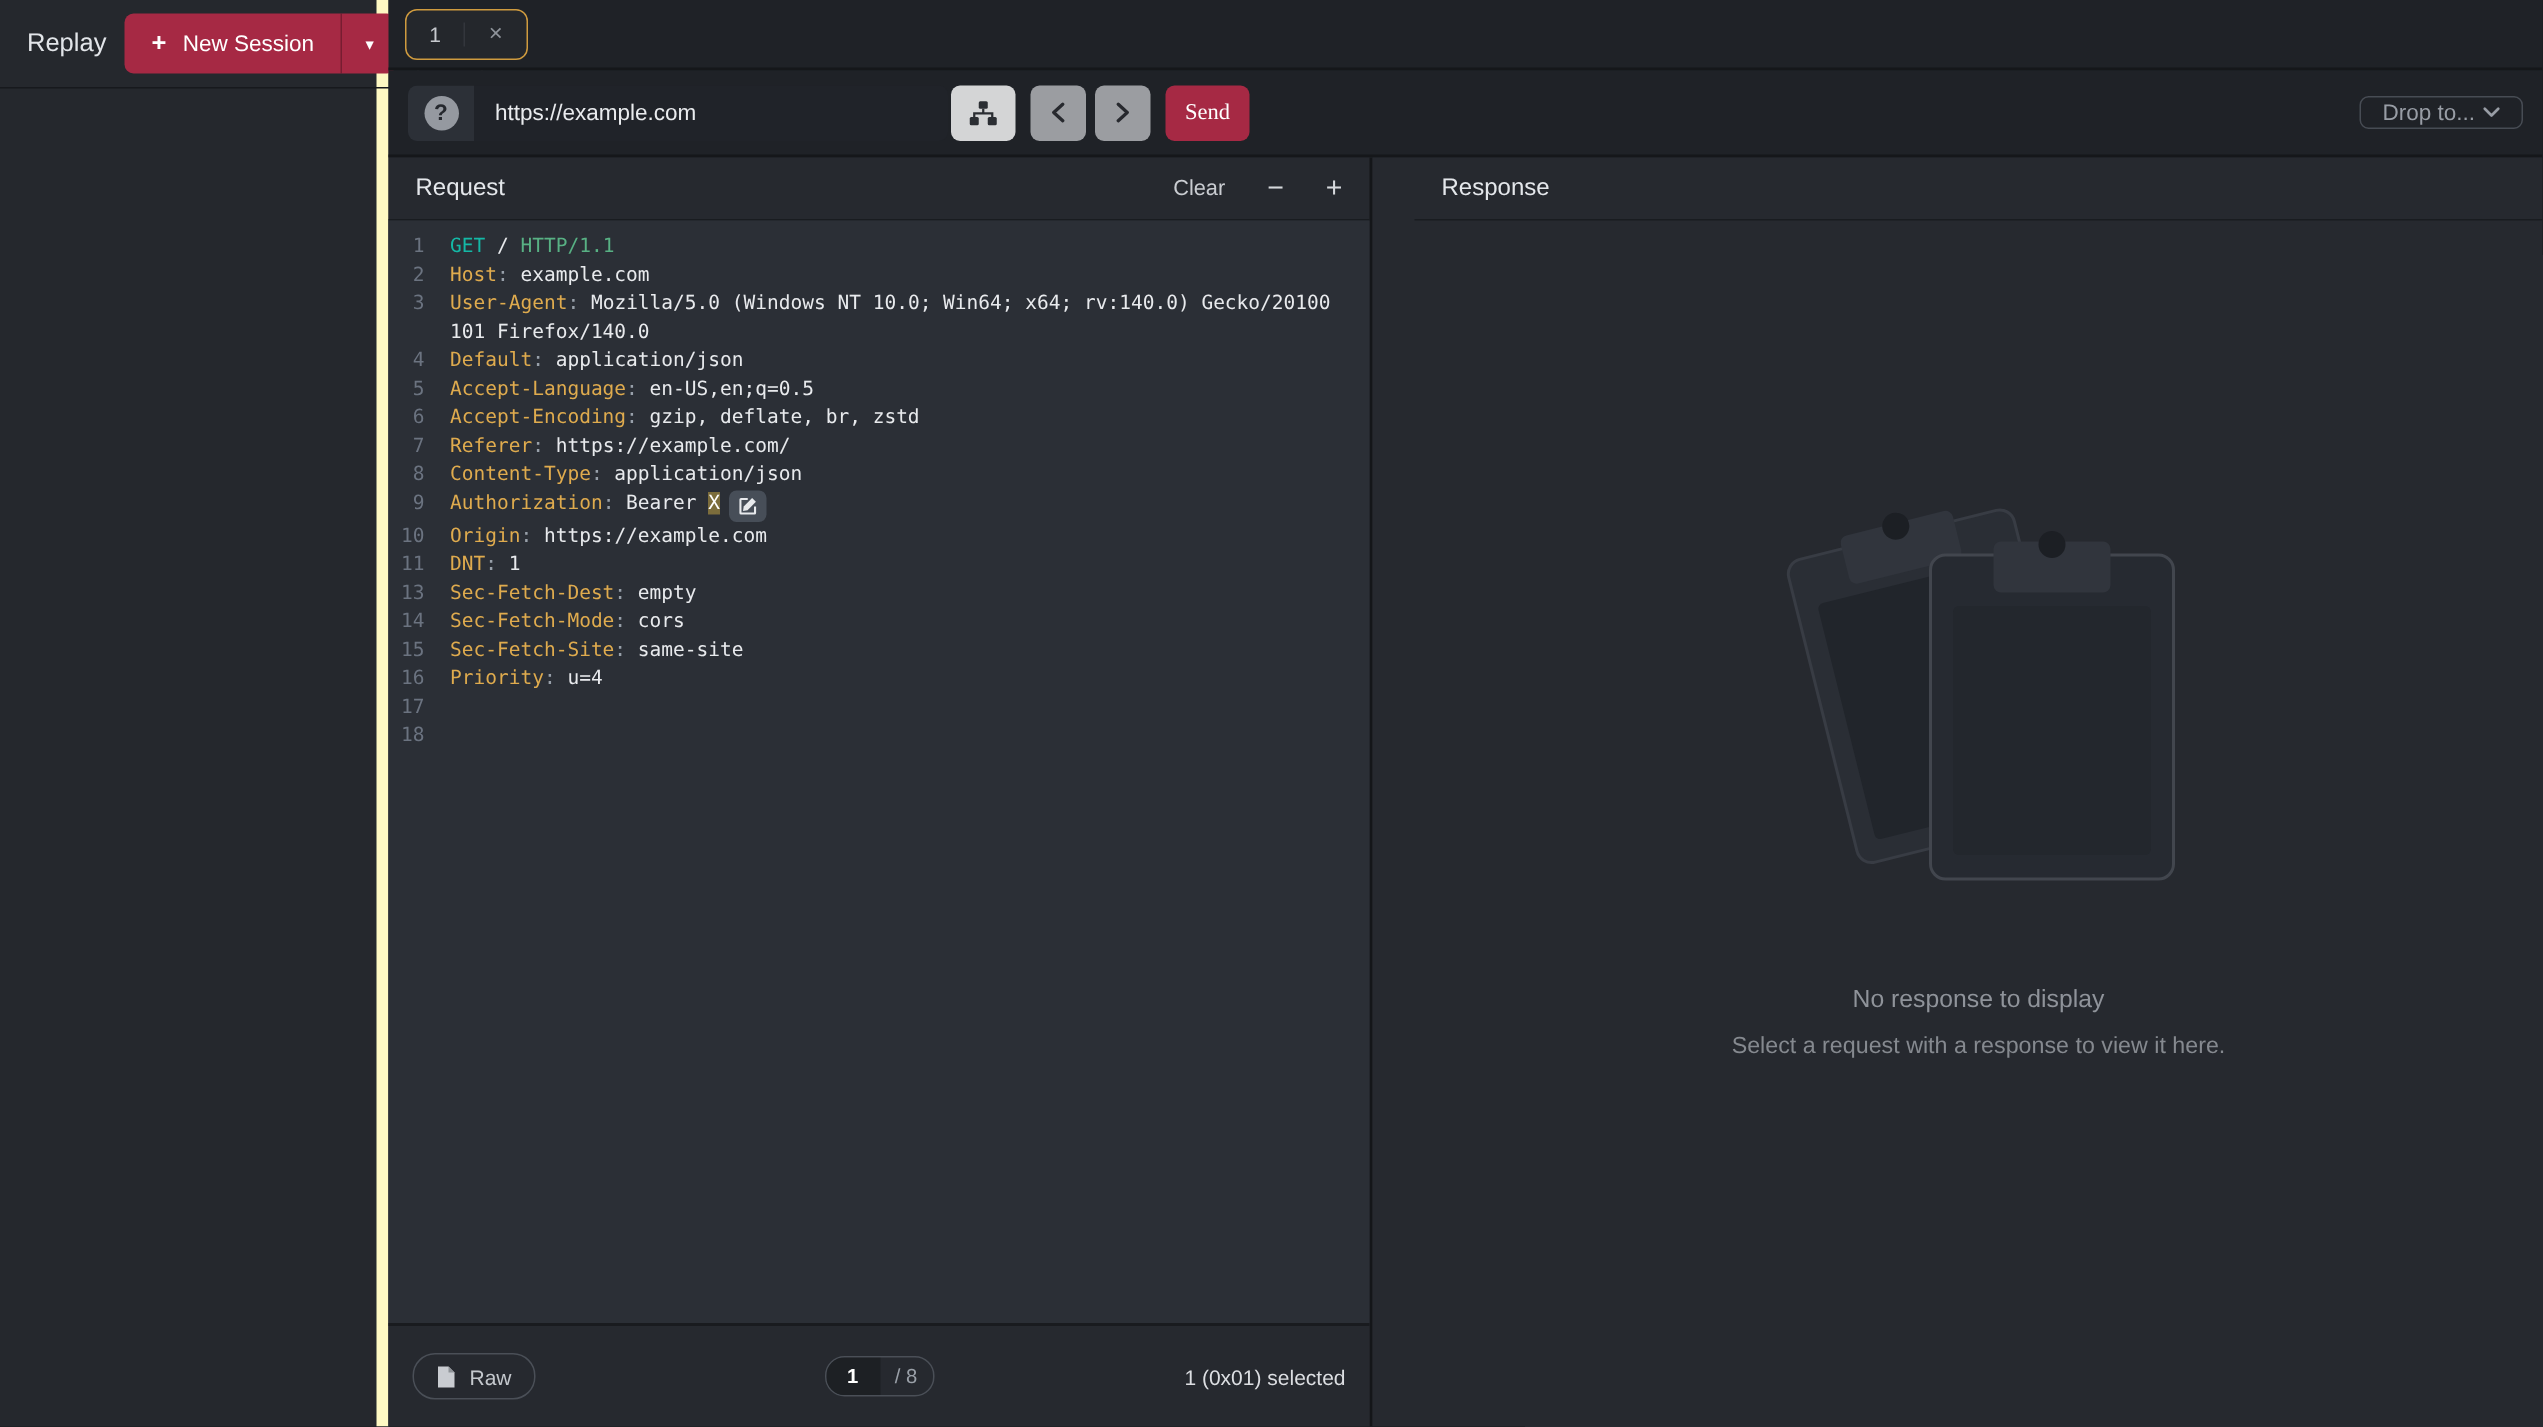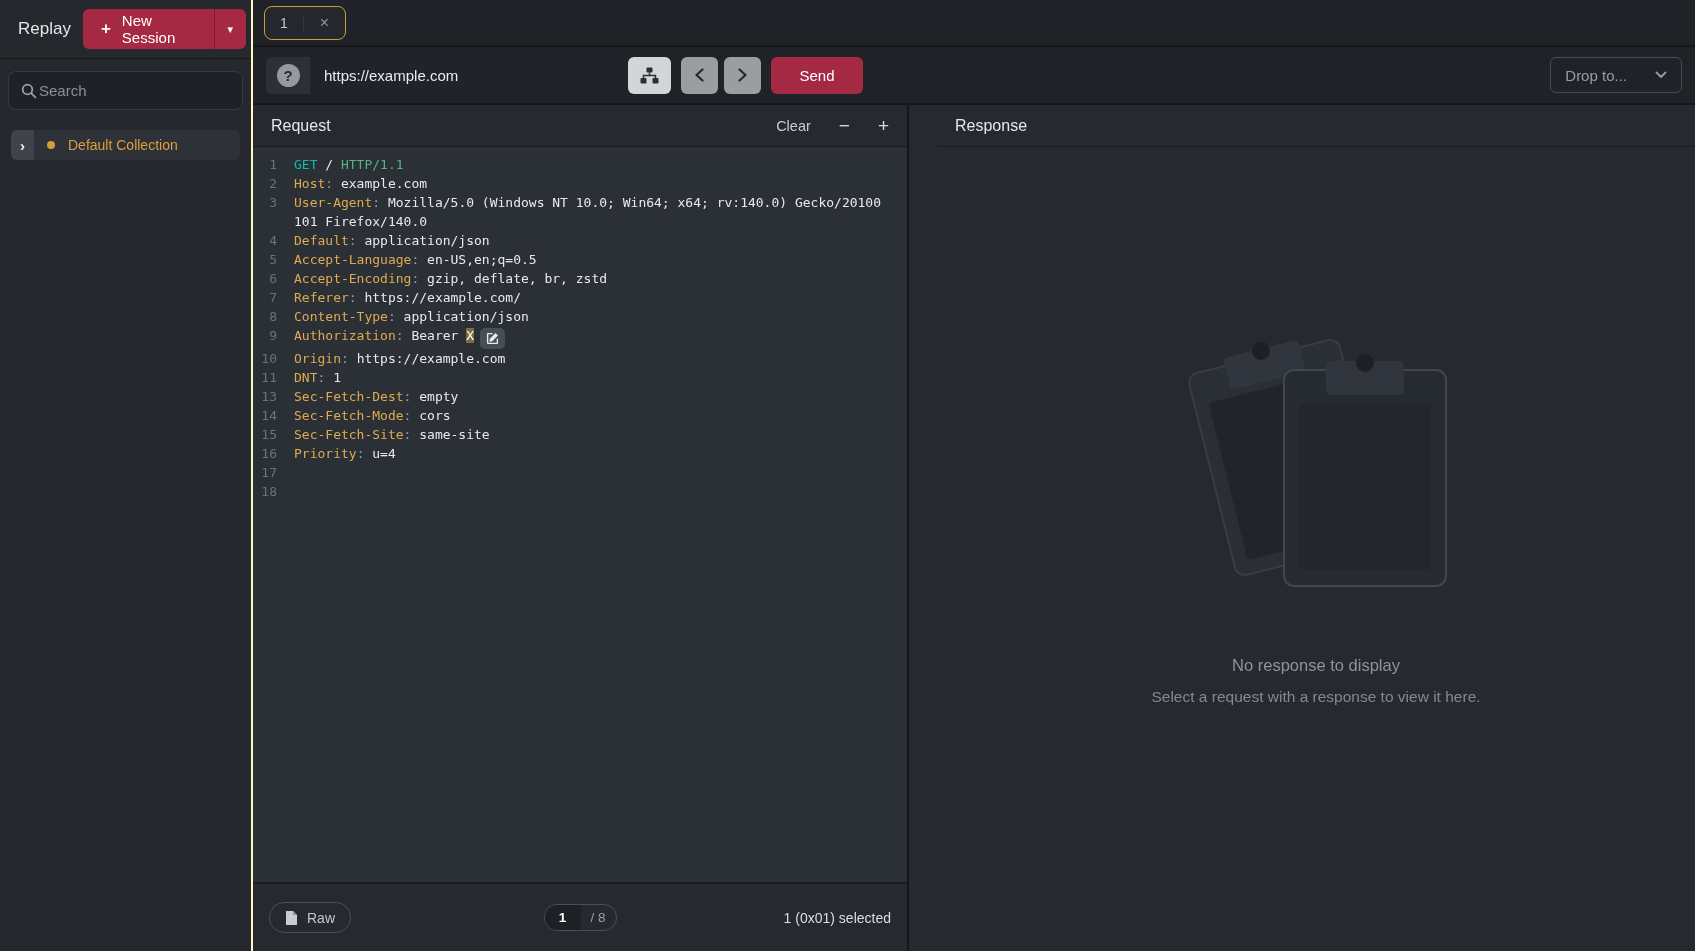--- a/index.html
+++ b/index.html
@@ -1,18 +1,18 @@
 <!DOCTYPE html>
 <html><head>
 <meta charset="utf-8">
 <style>
   html,body{margin:0;padding:0;background:#1a1c20;overflow:hidden;}
   .app{width:1695px;height:951px;display:flex;font-family:"Liberation Sans",sans-serif;background:#1f2227;color:#e8eaed;}
   
-  .sidebar{width:251px;flex-shrink:0;background:#25282d;border-right:2px solid #fef9c3;display:flex;flex-direction:column;}
+  .sidebar{width:251px;flex-shrink:0;background:#25282d;border-right:8px solid #fef9c3;display:flex;}
   .sidebar-header{height:58px;flex-shrink:0;display:flex;align-items:center;padding:0 5px 0 18px;border-bottom:1px solid #17191d;}
   .replay-title{font-size:17px;color:#e2e5e9;}
   .new-session-btn{margin-left:12px;height:40px;background:#a62944;border-radius:6px;display:flex;align-items:stretch;color:#fff;cursor:pointer;overflow:hidden;}
   .ns-main{display:flex;align-items:center;gap:11px;padding:0 18px;font-size:15px;}
   .ns-plus{font-size:17px;font-weight:bold;}
   .ns-caret{width:36px;display:flex;align-items:center;justify-content:center;border-left:1px solid rgba(0,0,0,.28);font-size:11px;}
   .search-box{margin:12px 8px 0 8px;height:37px;background:#1e2126;border:1px solid #36393f;border-radius:8px;display:flex;align-items:center;padding:0 12px;}
   .search-box input{background:transparent;border:none;outline:none;color:#c6cad0;font-size:15px;font-family:"Liberation Sans",sans-serif;width:100%;}
   .search-box input::placeholder{color:#8b9097;}
   .collection-row{margin:20px 11px 0 11px;height:30px;background:#2e3138;border-radius:6px;display:flex;align-items:center;overflow:hidden;cursor:pointer;}
@@ -28,22 +28,22 @@
   .toolbar{height:56px;flex-shrink:0;background:#1f2227;border-bottom:2px solid #15171a;display:flex;align-items:center;padding:0 13px;}
   .url-group{display:flex;height:37px;border-radius:6px;overflow:hidden;}
   .url-help{width:44px;background:#2c3037;display:flex;align-items:center;justify-content:center;cursor:pointer;}
   .help-circle{width:23px;height:23px;border-radius:50%;background:#9599a0;color:#25282e;font-size:15px;font-weight:bold;display:flex;align-items:center;justify-content:center;}
   .url-input{width:288px;background:#202329;border:none;outline:none;color:#e9ebee;font-size:15px;padding:0 14px;font-family:"Liberation Sans",sans-serif;}
   .tb-btn{height:37px;border:none;border-radius:6px;display:flex;align-items:center;justify-content:center;cursor:pointer;}
   .btn-sitemap{width:43px;background:#d4d5d6;margin-left:2px;}
   .btn-nav{width:37px;background:#9b9da1;}
   .btn-back{margin-left:10px;}
   .btn-fwd{margin-left:6px;}
-  .btn-send{width:92px;background:#a62944;color:#fff;font-size:15px;margin-left:10px;font-family:Liberation Sans, sans-serif;}
-  .drop-btn{margin-left:auto;height:36px;border:1px solid #474c54;border-radius:6px;background:transparent;color:#989da5;font-size:15px;display:flex;align-items:center;gap:28px;padding:0 14px;cursor:pointer;font-family:"Liberation Sans",sans-serif;}
+  .btn-send{width:56px;background:#a62944;color:#fff;font-size:15px;margin-left:10px;font-family:Liberation Serif, serif;}
+  .drop-btn{margin-left:auto;height:22px;border:1px solid #474c54;border-radius:6px;background:transparent;color:#989da5;font-size:15px;display:flex;align-items:center;gap:5px;padding:0 14px;cursor:pointer;font-family:"Liberation Sans",sans-serif;}
   
   .content{flex:1;display:flex;min-height:0;}
   .request-panel{width:654px;flex-shrink:0;background:#26292f;border-right:2px solid #141619;display:flex;flex-direction:column;}
   .panel-header{height:41px;flex-shrink:0;display:flex;align-items:center;padding:0 18px;border-bottom:1px solid #191c20;}
   .panel-title{font-size:16px;color:#e4e7eb;}
   .hdr-clear{margin-left:auto;font-size:14.5px;color:#c9ccd1;cursor:pointer;}
   .hdr-zoom{margin-left:28px;font-size:19px;color:#d5d8dc;cursor:pointer;line-height:1;}
   .editor{flex:1;background:#2b2f36;padding-top:8px;overflow:hidden;font-family:"DejaVu Sans Mono",monospace;font-size:13px;line-height:19px;cursor:text;}
   .code-line{display:flex;}
   .gutter{width:24px;flex-shrink:0;text-align:right;color:#6b7380;user-select:none;}

